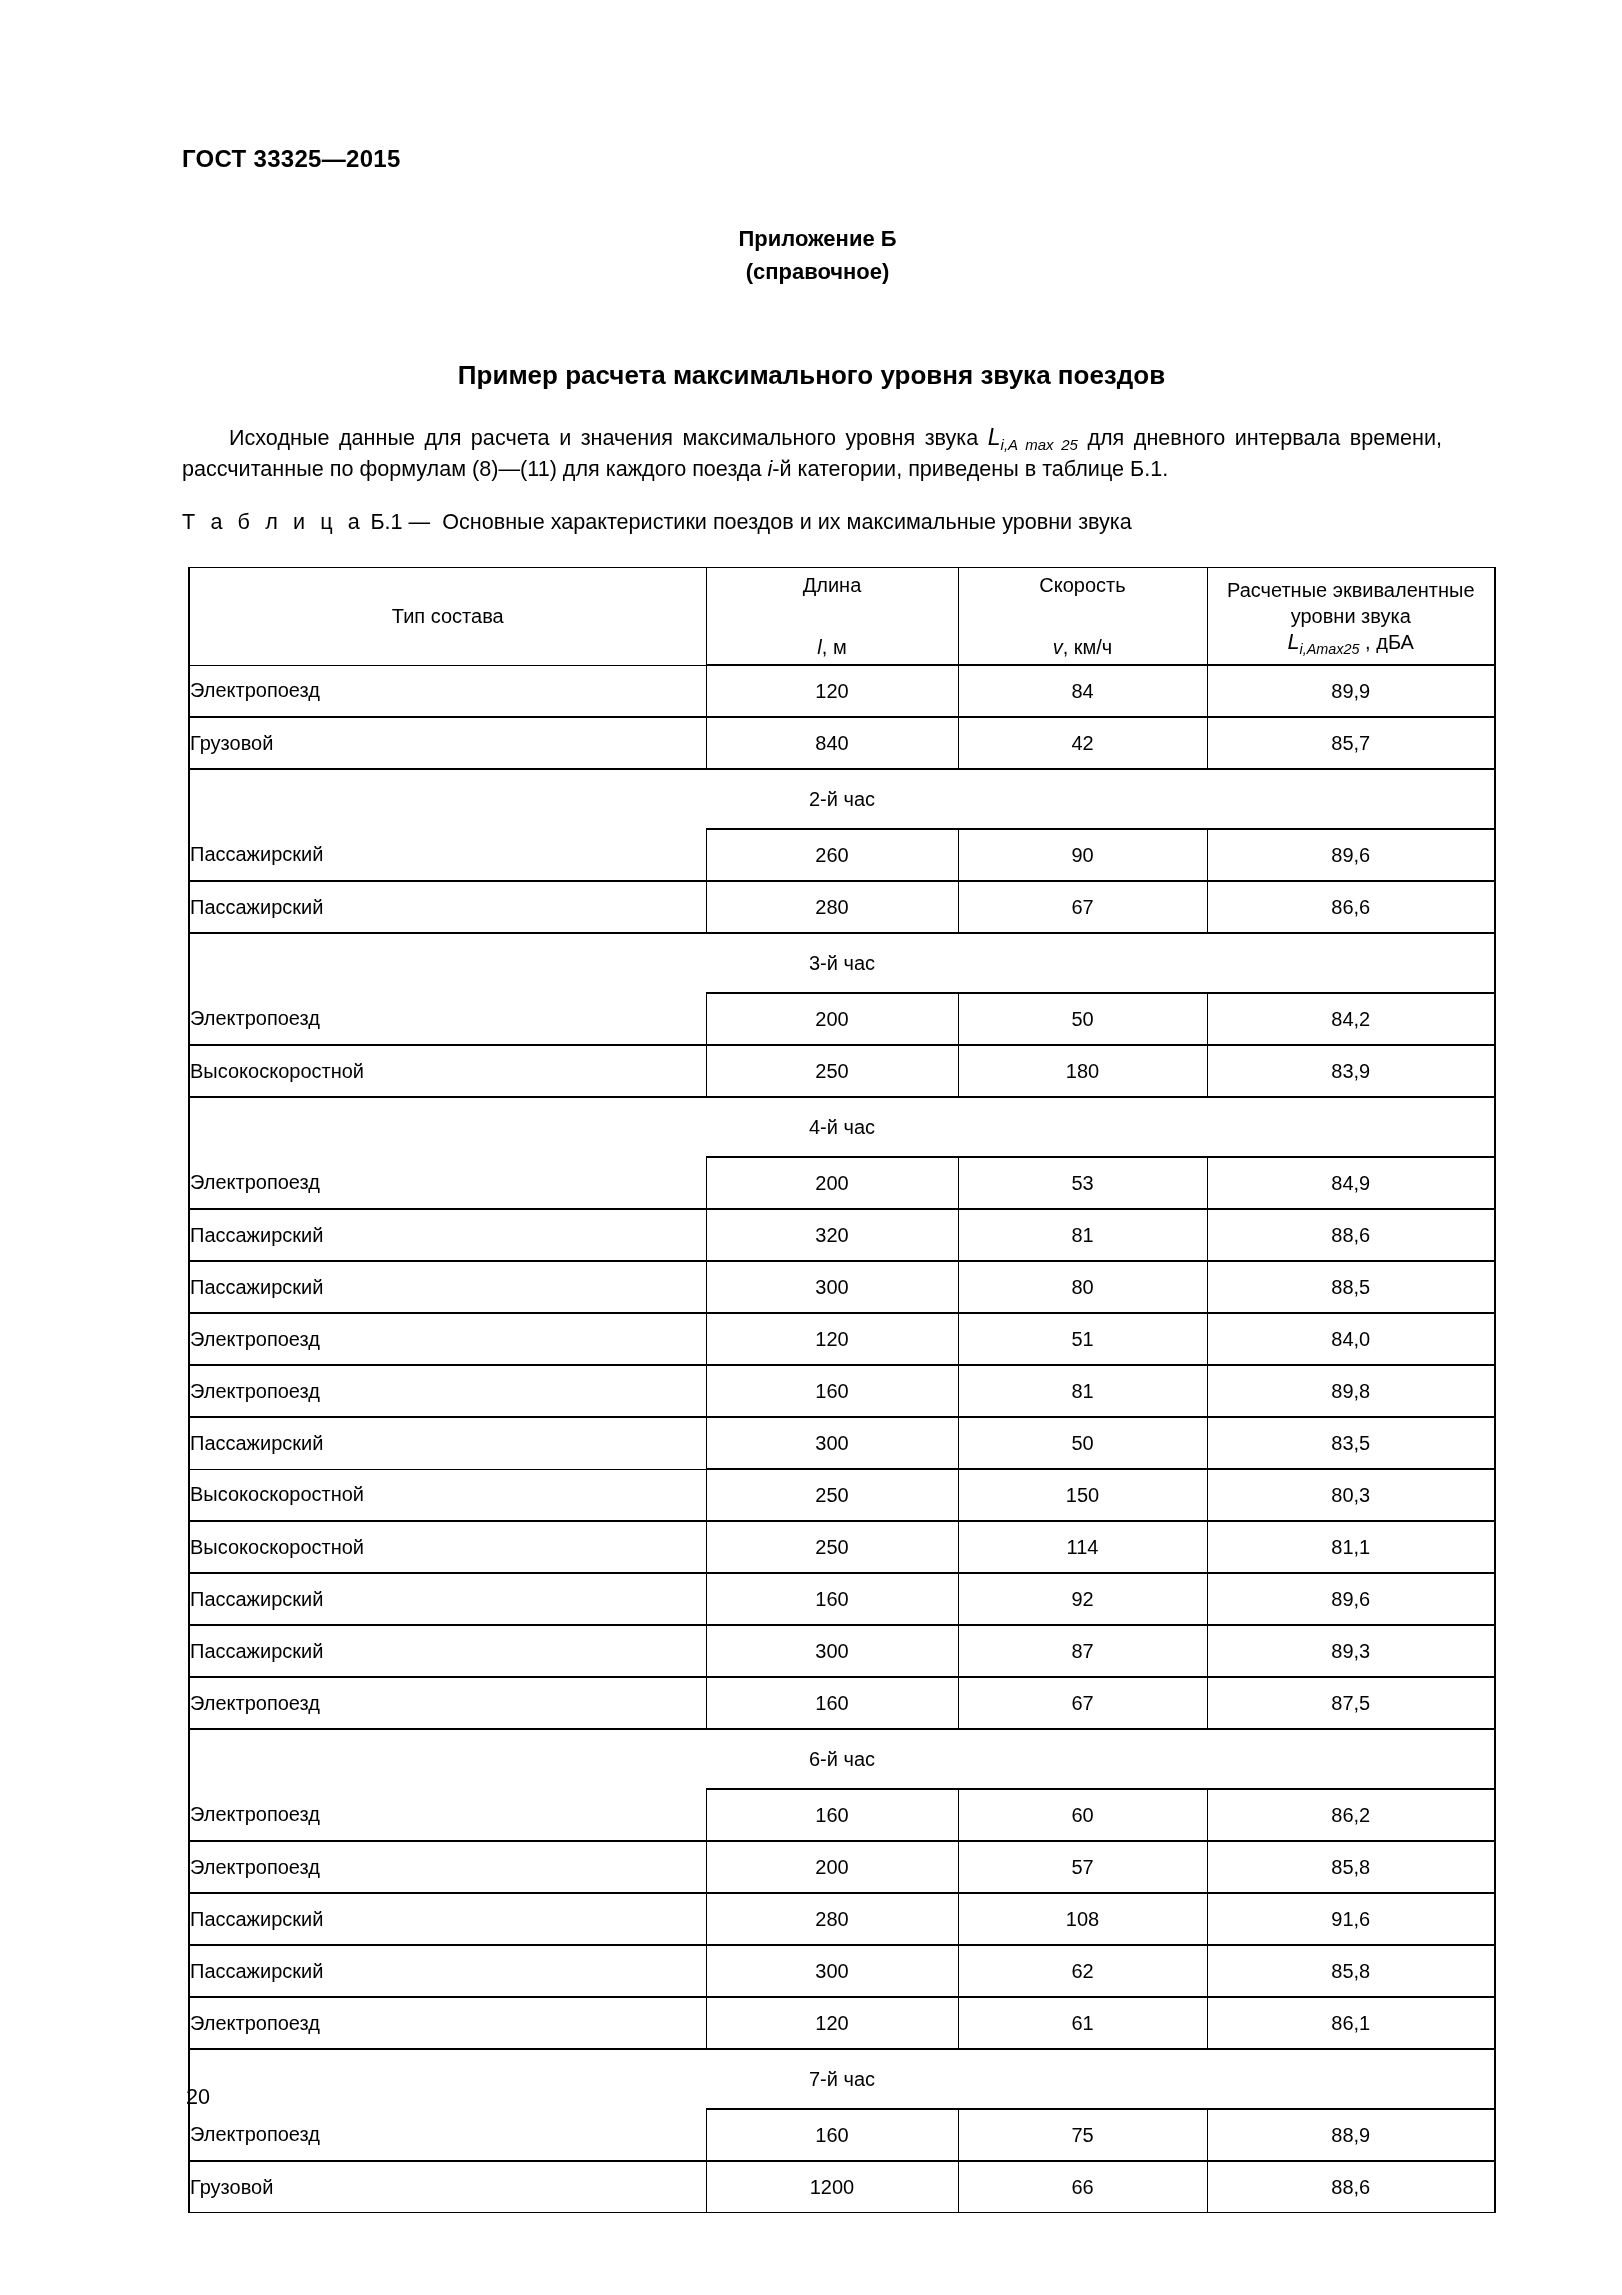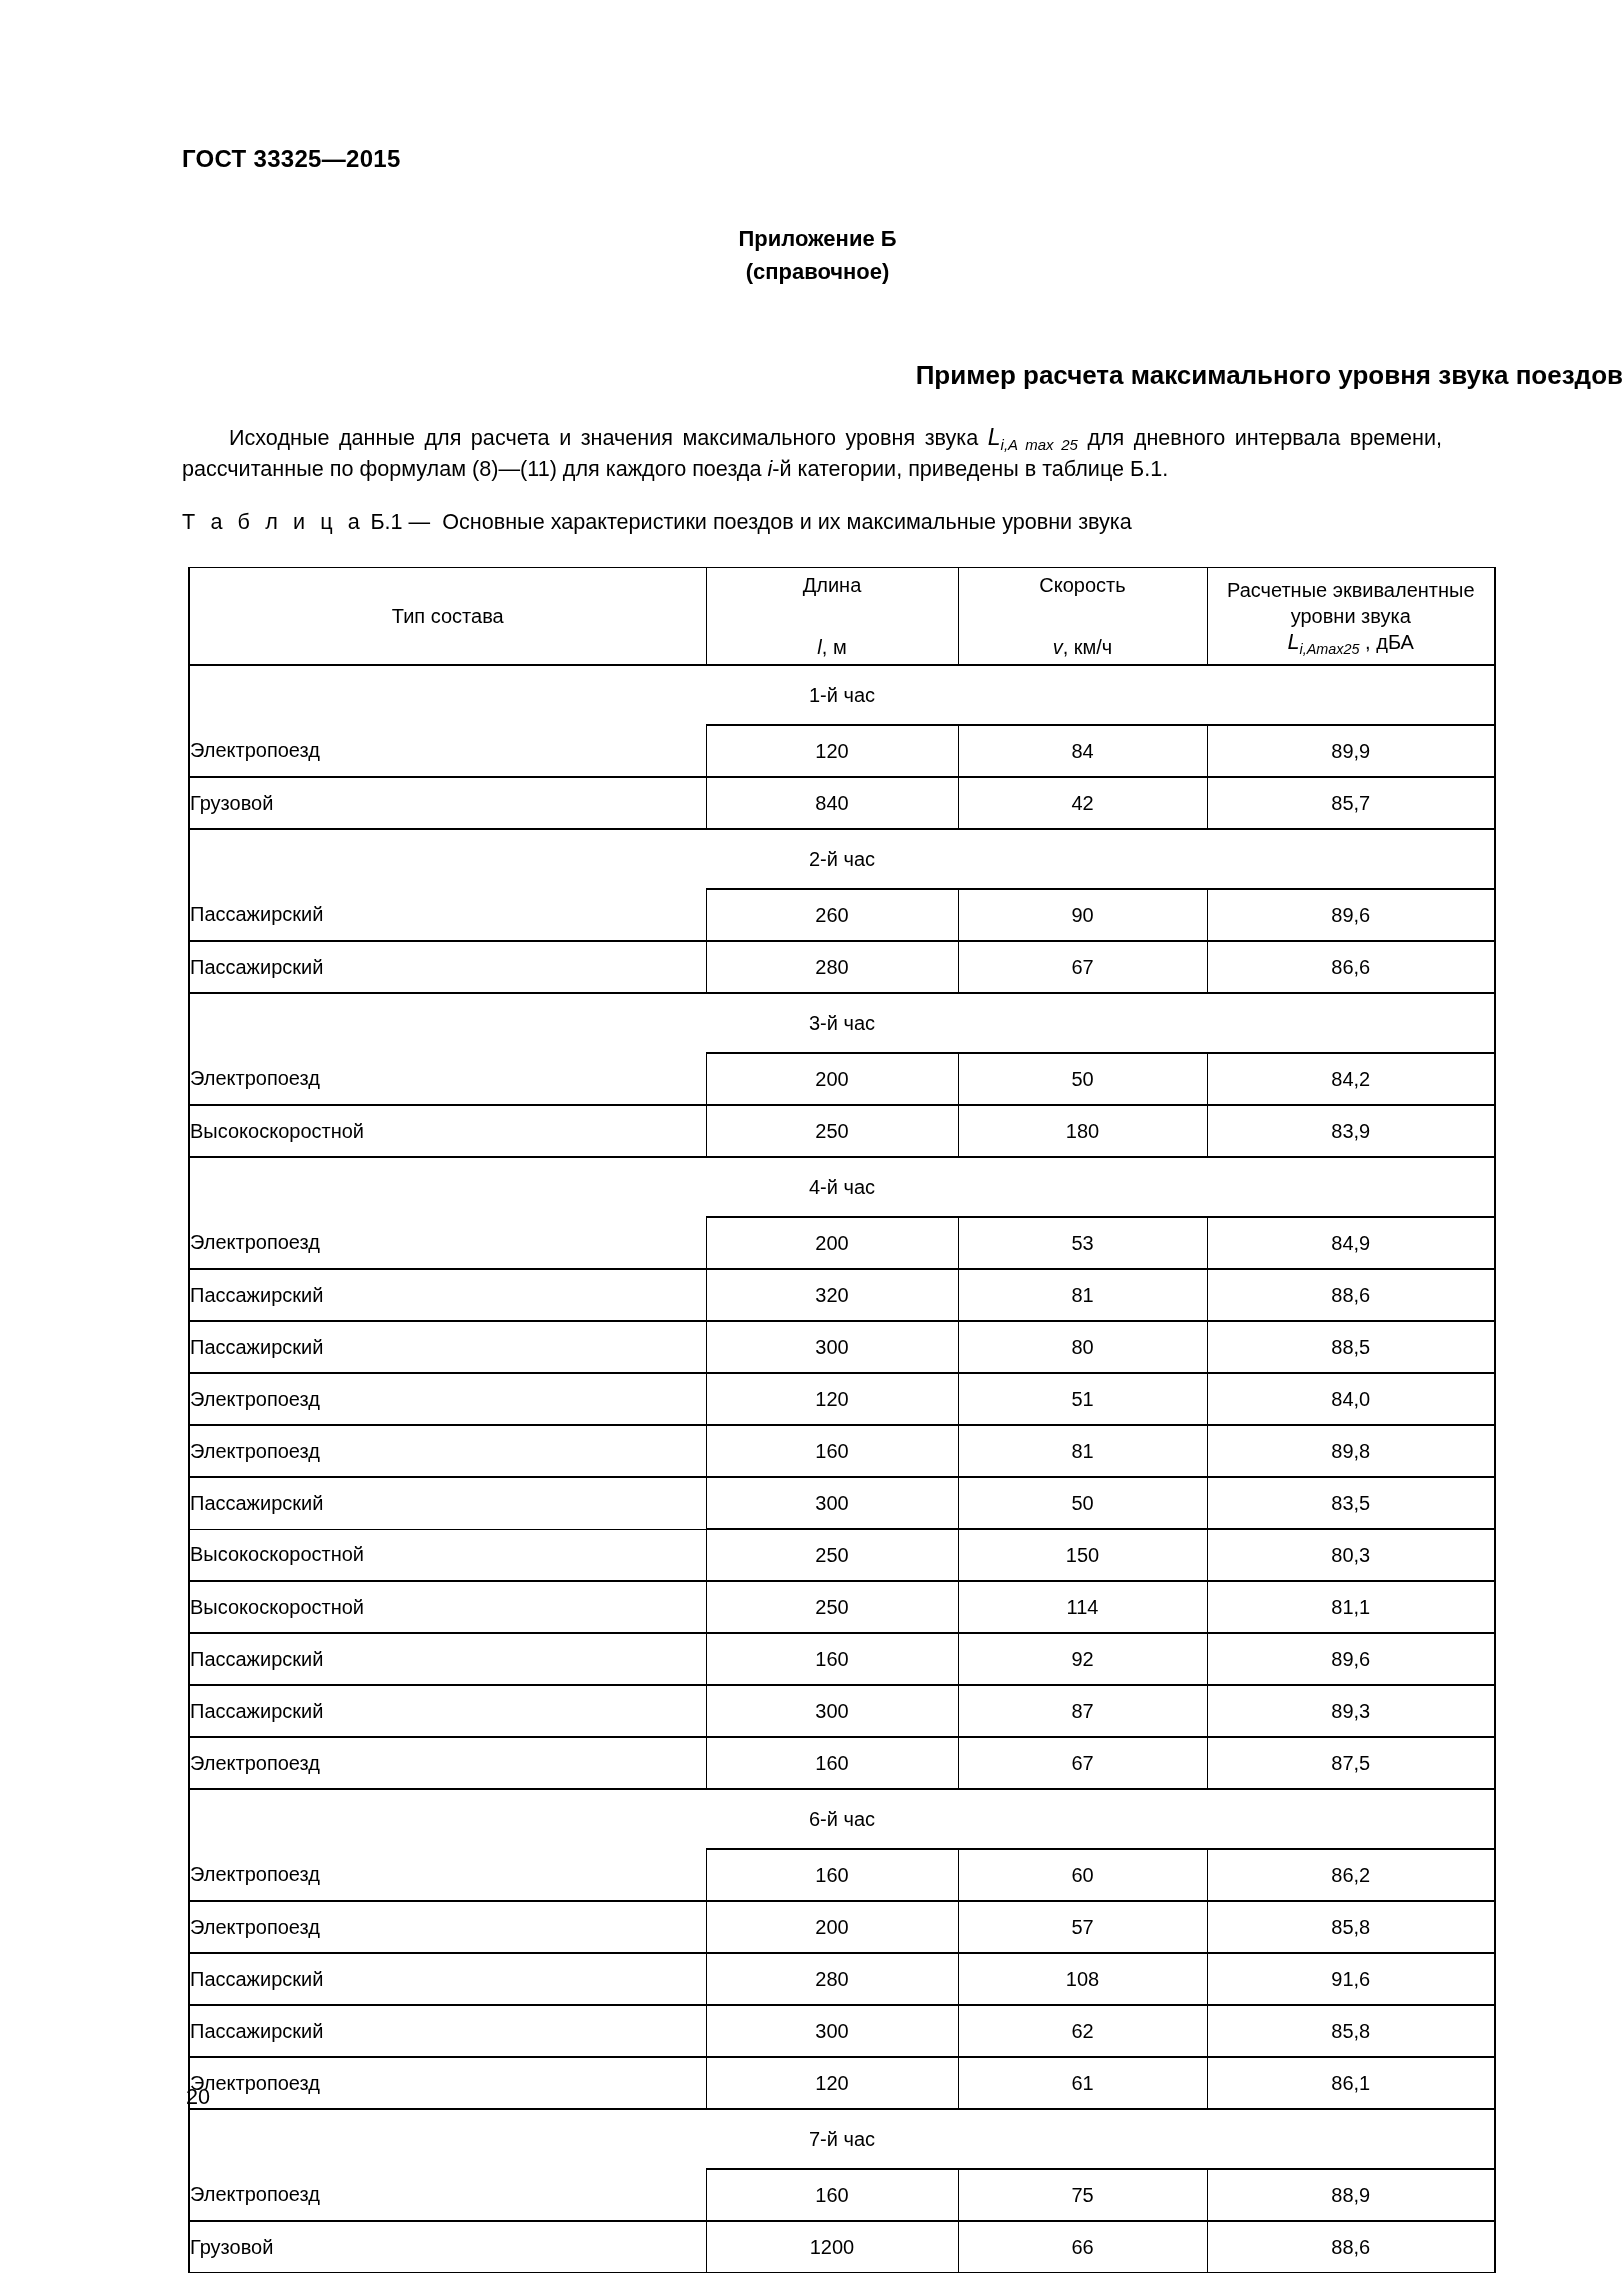--- a/index.html
+++ b/index.html
@@ -46,21 +46,21 @@
   .appendix-block .sub {
     font-weight: bold;
   }
 
   
   .doc-title {
     position: absolute;
     left: 0;
     top: 360px;
     width: 1623px;
-    text-align: right;
+    text-align: center;
     font-size: 26px;
     font-weight: bold;
   }
 
   
   .intro {
     position: absolute;
     left: 182px;
     top: 422px;
     width: 1260px;
@@ -225,23 +225,20 @@
             <div class="hdr-unit"><span>v</span><span class="norm">, км/ч</span></div>
           </th>
           <th>
             <div>Расчетные эквивалентные</div>
             <div>уровни звука</div>
             <div class="hdr-formula"><span class="base">L</span><sub>i,Amax25</sub><span> , дБА</span></div>
           </th>
         </tr>
       </thead>
       <tbody>
-          <tr class="section-row">
-            <td colspan="4">1-й час</td>
-          </tr>
           <tr class="data-row after-section">
             <td class="name">Электропоезд</td>
             <td class="num">120</td>
             <td class="num">84</td>
             <td class="num last">89,9</td>
           </tr>
           <tr class="data-row">
             <td class="name">Грузовой</td>
             <td class="num">840</td>
             <td class="num">42</td>

